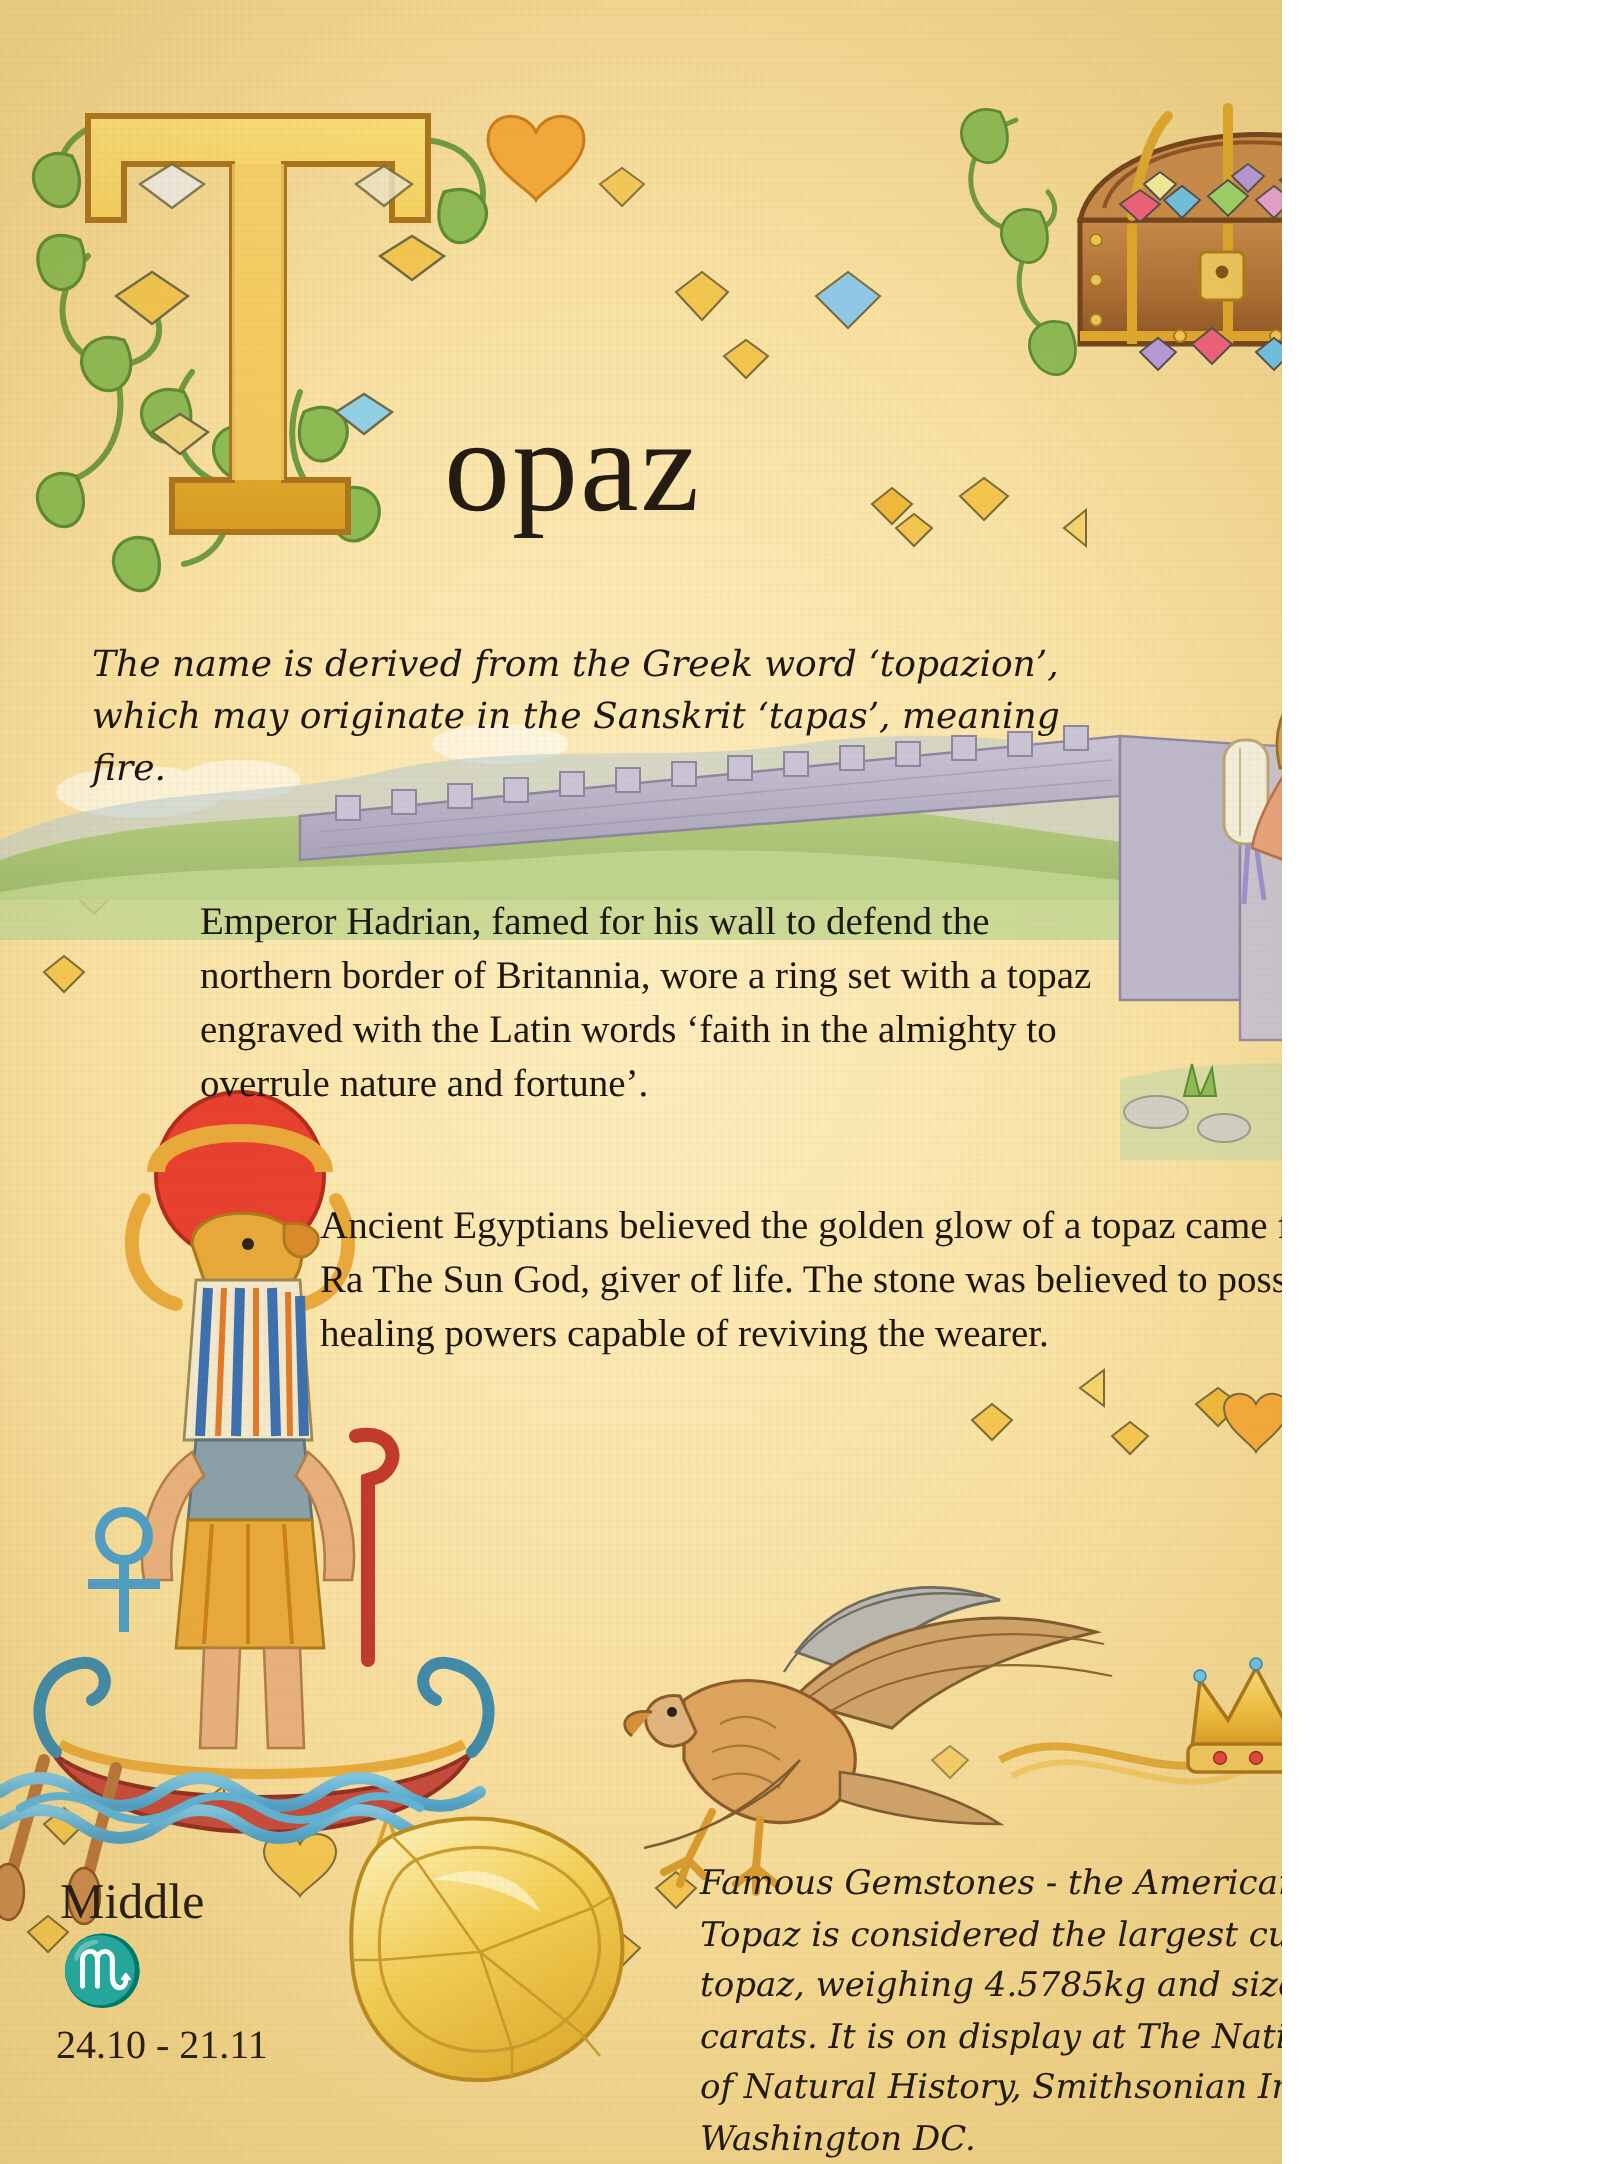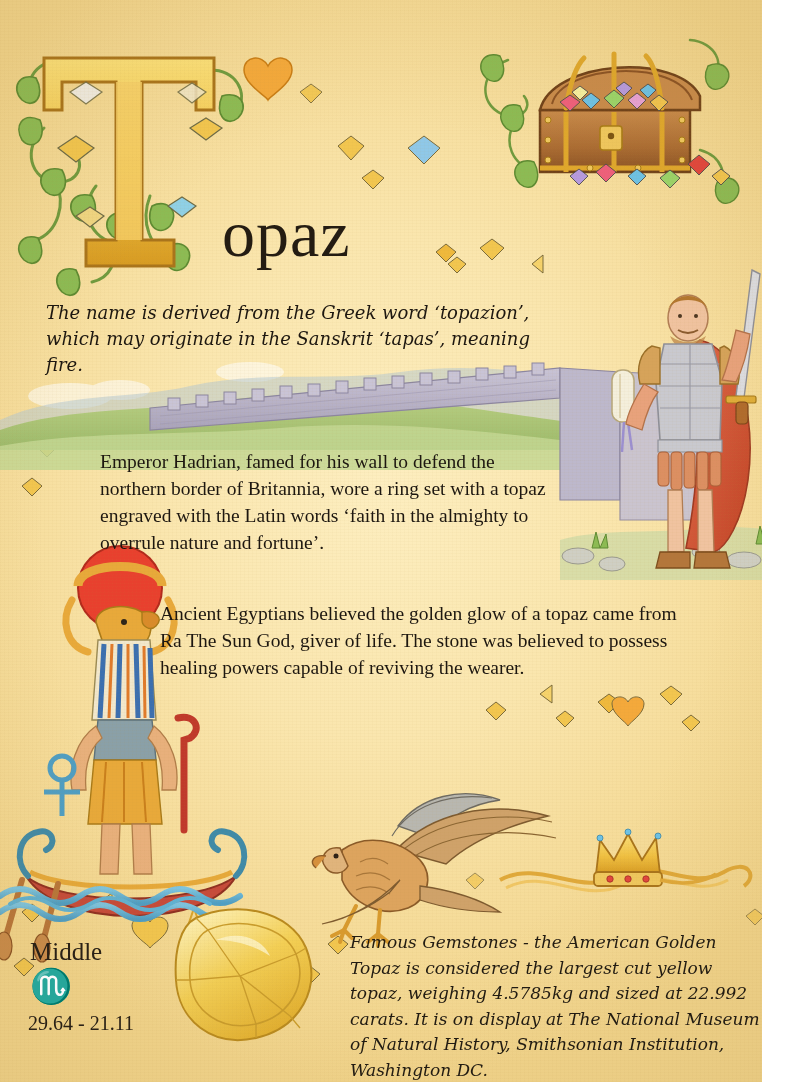--- a/index.html
+++ b/index.html
@@ -7,21 +7,21 @@
     padding: 0;
   }
   body {
     width: 800px;
     height: 1082px;
     overflow: hidden;
     font-family: "Liberation Serif", serif;
   }
   #page {
     position: relative;
-    width: 762px;
+    width: 641px;
     height: 1082px;
     background:
       radial-gradient(ellipse 70% 55% at 50% 45%, #fdeec0 0%, #fae6ae 42%, #f6dd9c 70%, #f2d58c 100%);
     overflow: hidden;
   }
   
   #grain {
     position: absolute;
     inset: 0;
     background-image:
@@ -57,21 +57,21 @@
     line-height: 27px;
     color: #1d1710;
   }
   .italic {
     font-style: italic;
     font-family: "DejaVu Serif", serif;
     font-size: 18px;
     line-height: 26px;
   }
 
-  #p-derive { left: 46px; top: 300px; width: 500px; }
+  #p-derive { left: 46px; top: 320px; width: 500px; }
   #p-hadrian { left: 100px; top: 448px; width: 465px; }
   #p-egypt { left: 160px; top: 600px; width: 530px; }
   #p-middle { left: 246px; top: 730px; width: 500px; }
   #p-famous {
     left: 350px; top: 930px; width: 415px;
     font-style: italic;
     font-family: "DejaVu Serif", serif;
     font-size: 17px;
     line-height: 25.5px;
   }
@@ -534,15 +534,15 @@
 
   <div class="txt" id="title-word">opaz</div>
 
   <div class="txt para italic" id="p-derive">The name is derived from the Greek word ‘topazion’, which may originate in the Sanskrit ‘tapas’, meaning fire.</div>
   <div class="txt para" id="p-egypt">Ancient Egyptians believed the golden glow of a topaz came from Ra The Sun God, giver of life. The stone was believed to possess healing powers capable of reviving the wearer.</div>
   <div class="txt para" id="p-hadrian">Emperor Hadrian, famed for his wall to defend the northern border of Britannia, wore a ring set with a topaz engraved with the Latin words ‘faith in the almighty to overrule nature and fortune’.</div>
   <div class="txt" id="p-famous">Famous Gemstones - the American Golden Topaz is considered the largest cut yellow topaz, weighing 4.5785kg and sized at 22.992 carats. It is on display at The National Museum of Natural History, Smithsonian Institution, Washington DC.</div>
 
   <div class="txt" id="scorpio-name">Middle</div>
   <div class="txt" id="scorpio-glyph">♏</div>
-  <div class="txt" id="scorpio-dates">29.64 - 21.11</div>
+  <div class="txt" id="scorpio-dates">24.10 - 21.11</div>
 
 </div>
 
 </body></html>

